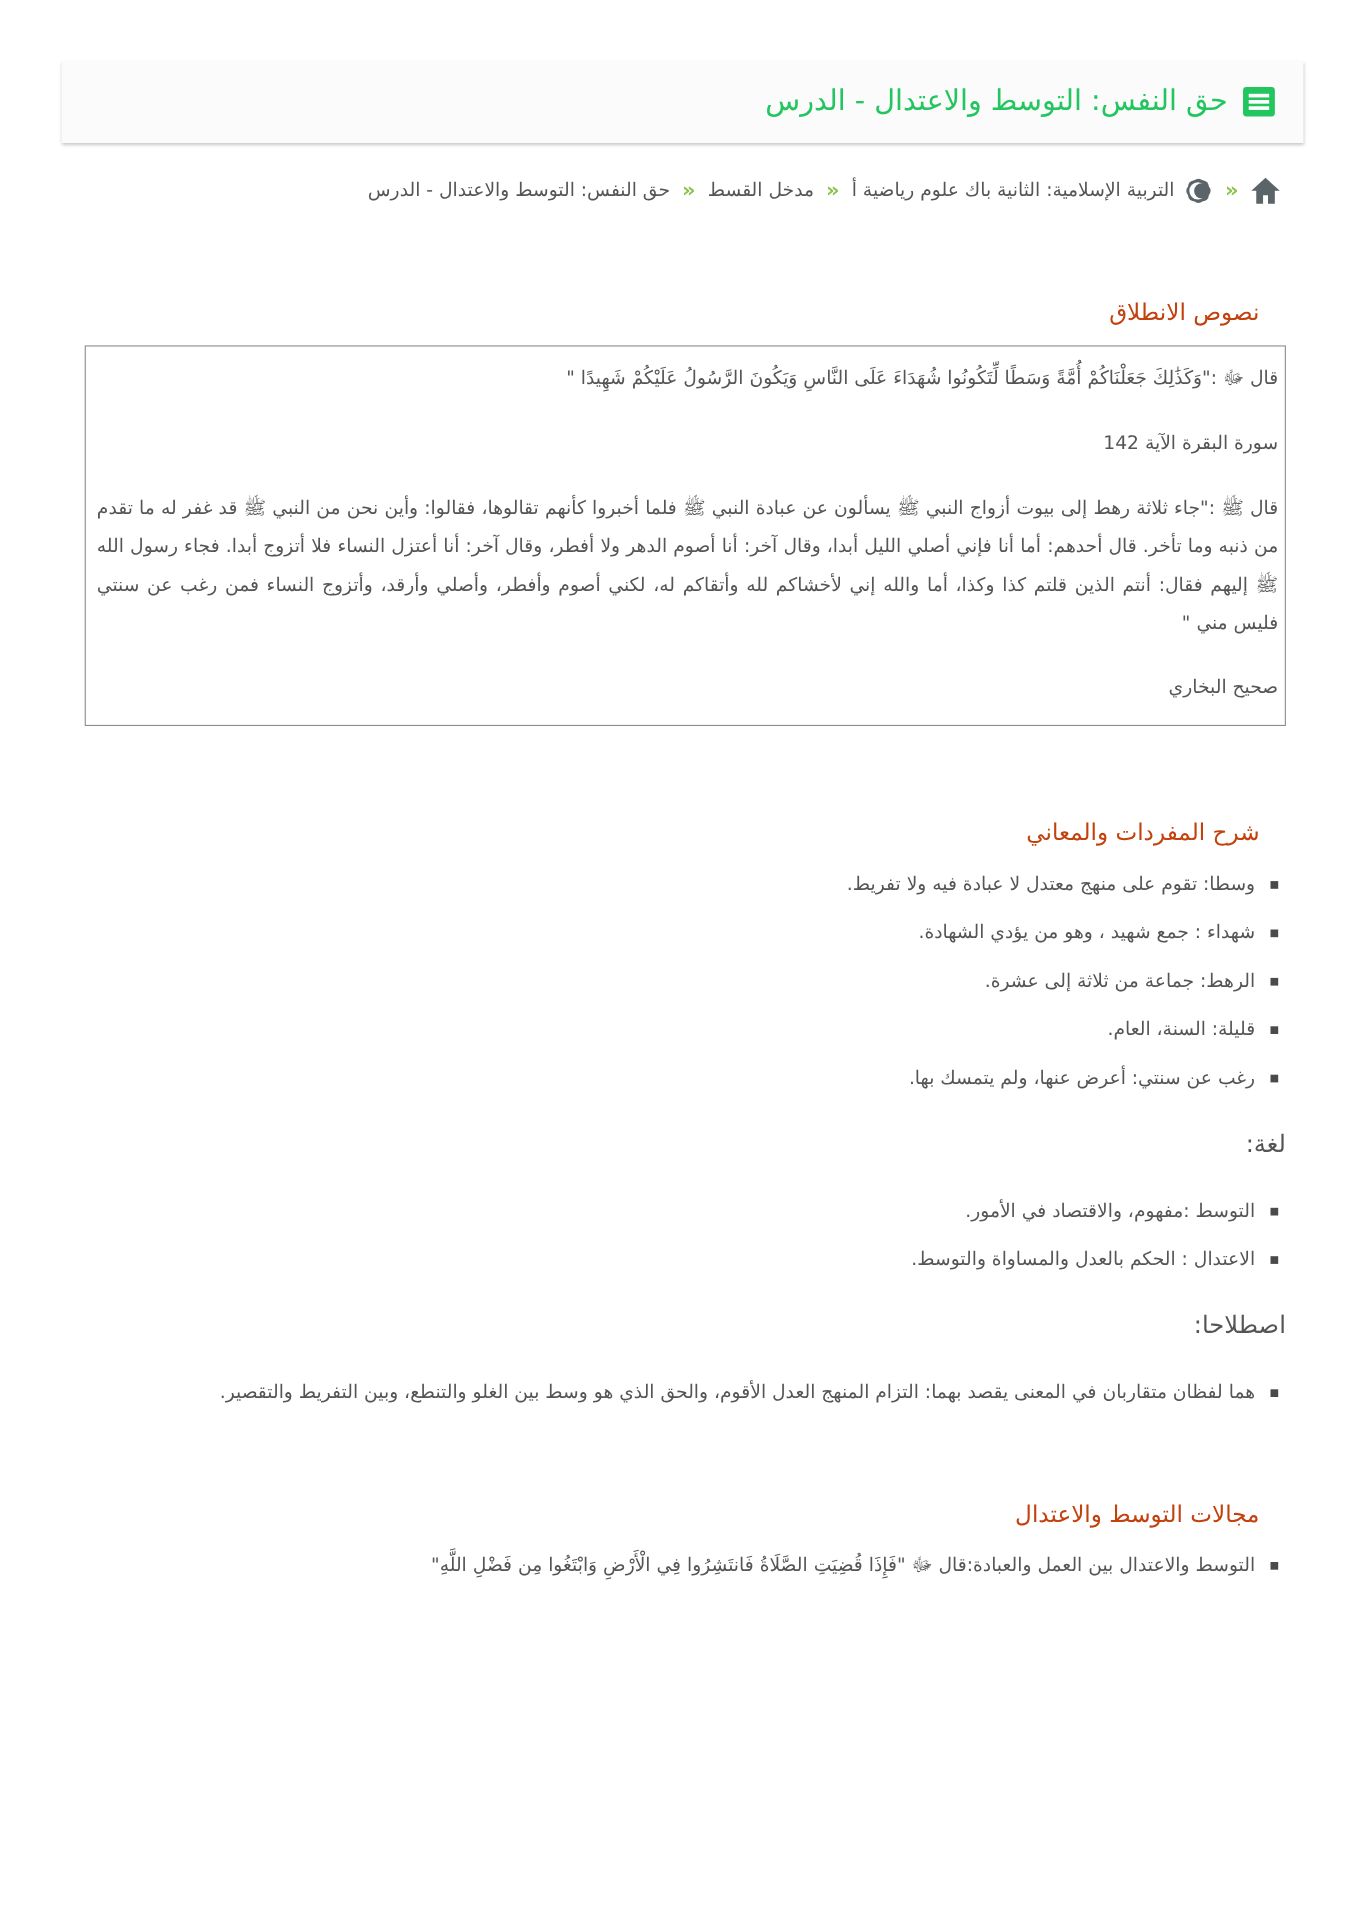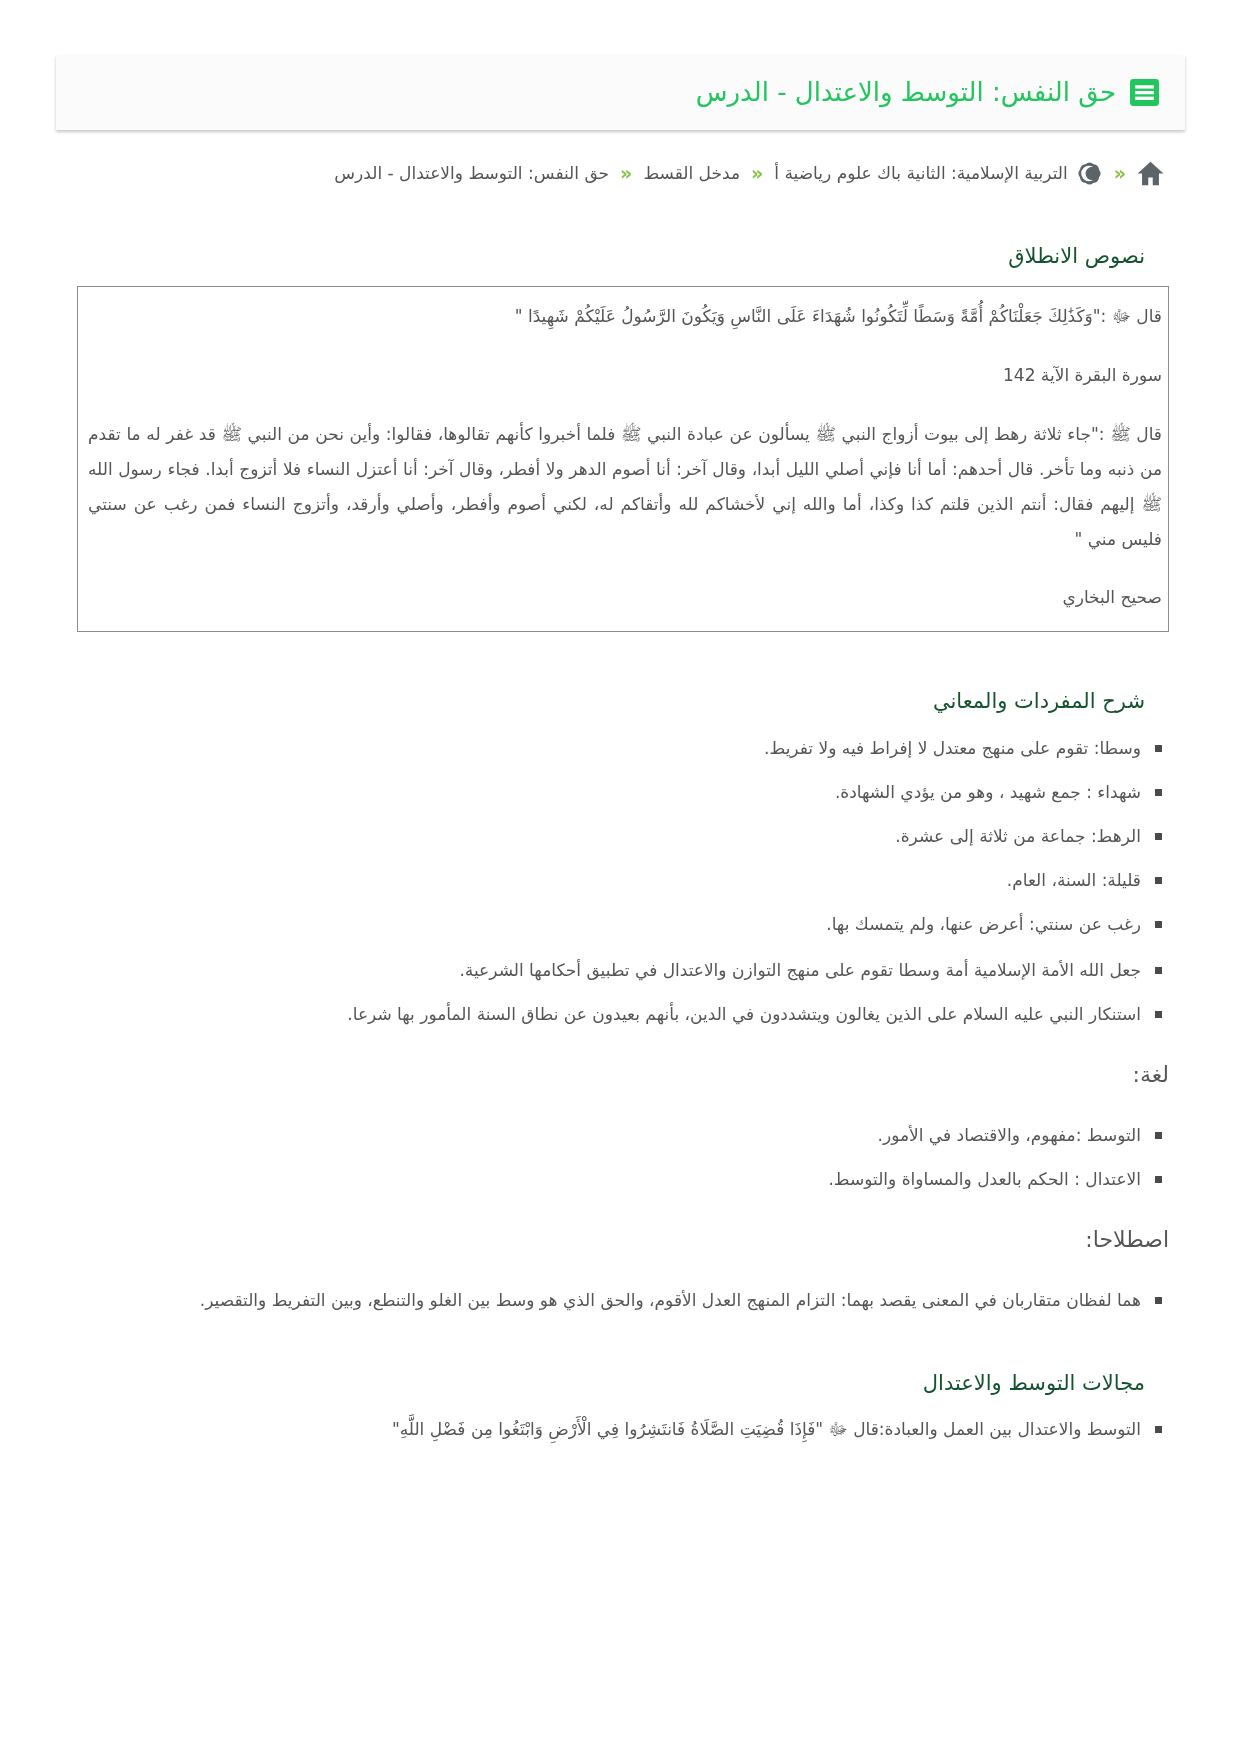--- a/index.html
+++ b/index.html
@@ -41,24 +41,24 @@
     color: #555555;
     line-height: 1.4;
   }
   .crumbs a { color: #555555; text-decoration: none; cursor: pointer; }
   .crumb-home { display: inline-flex; align-items: center; }
   .sep { color: #8bc34a; font-size: 19px; font-weight: bold; }
   .crumb-link.with-icon { display: inline-flex; align-items: center; gap: 8px; }
   
   .content { margin: 0 72px 0 77px; }
   h2.section {
-    color: #14532d;
+    color: #c2410c;
     font-size: 21px;
     font-weight: normal;
-    margin: 56px 24px 16px 0;
+    margin: 84px 24px 16px 0;
     line-height: 1.3;
     text-align: right;
   }
   .quotebox {
     border: 1.5px solid #8c8c8c;
     padding: 12px 6px 6px 10px;
     font-size: 17px;
   }
   .quotebox p { margin: 0 0 24px 0; line-height: 2.05; }
   .quotebox p.hadith { text-align: justify; }
@@ -129,31 +129,27 @@
 
   <div class="quotebox">
     <p>قال ﷻ :"وَكَذَٰلِكَ جَعَلْنَاكُمْ أُمَّةً وَسَطًا لِّتَكُونُوا شُهَدَاءَ عَلَى النَّاسِ وَيَكُونَ الرَّسُولُ عَلَيْكُمْ شَهِيدًا "</p>
     <p>سورة البقرة الآية 142</p>
     <p class="hadith">قال ﷺ :"جاء ثلاثة رهط إلى بيوت أزواج النبي ﷺ يسألون عن عبادة النبي ﷺ فلما أخبروا كأنهم تقالوها، فقالوا: وأين نحن من النبي ﷺ قد غفر له ما تقدم من ذنبه وما تأخر. قال أحدهم: أما أنا فإني أصلي الليل أبدا، وقال آخر: أنا أصوم الدهر ولا أفطر، وقال آخر: أنا أعتزل النساء فلا أتزوج أبدا. فجاء رسول الله ﷺ إليهم فقال: أنتم الذين قلتم كذا وكذا، أما والله إني لأخشاكم لله وأتقاكم له، لكني أصوم وأفطر، وأصلي وأرقد، وأتزوج النساء فمن رغب عن سنتي فليس مني "</p>
     <p>صحيح البخاري</p>
   </div>
 
   <h2 class="section">شرح المفردات والمعاني</h2>
   <ul class="bullets">
-    <li>وسطا: تقوم على منهج معتدل لا إفراط فيه ولا تفريط.</li>
+    <li>وسطا: تقوم على منهج معتدل لا عبادة فيه ولا تفريط.</li>
     <li>شهداء : جمع شهيد ، وهو من يؤدي الشهادة.</li>
     <li>الرهط: جماعة من ثلاثة إلى عشرة.</li>
     <li>قليلة: السنة، العام.</li>
     <li>رغب عن سنتي: أعرض عنها، ولم يتمسك بها.</li>
   </ul>
 
-  <ul class="bullets">
-    <li>جعل الله الأمة الإسلامية أمة وسطا تقوم على منهج التوازن والاعتدال في تطبيق أحكامها الشرعية.</li>
-    <li>استنكار النبي عليه السلام على الذين يغالون ويتشددون في الدين، بأنهم بعيدون عن نطاق السنة المأمور بها شرعا.</li>
-  </ul>
 
   <p class="label">لغة:</p>
   <ul class="bullets">
     <li>التوسط :مفهوم، والاقتصاد في الأمور.</li>
     <li>الاعتدال : الحكم بالعدل والمساواة والتوسط.</li>
   </ul>
   <p class="label">اصطلاحا:</p>
   <ul class="bullets">
     <li>هما لفظان متقاربان في المعنى يقصد بهما: التزام المنهج العدل الأقوم، والحق الذي هو وسط بين الغلو والتنطع، وبين التفريط والتقصير.</li>
   </ul>

